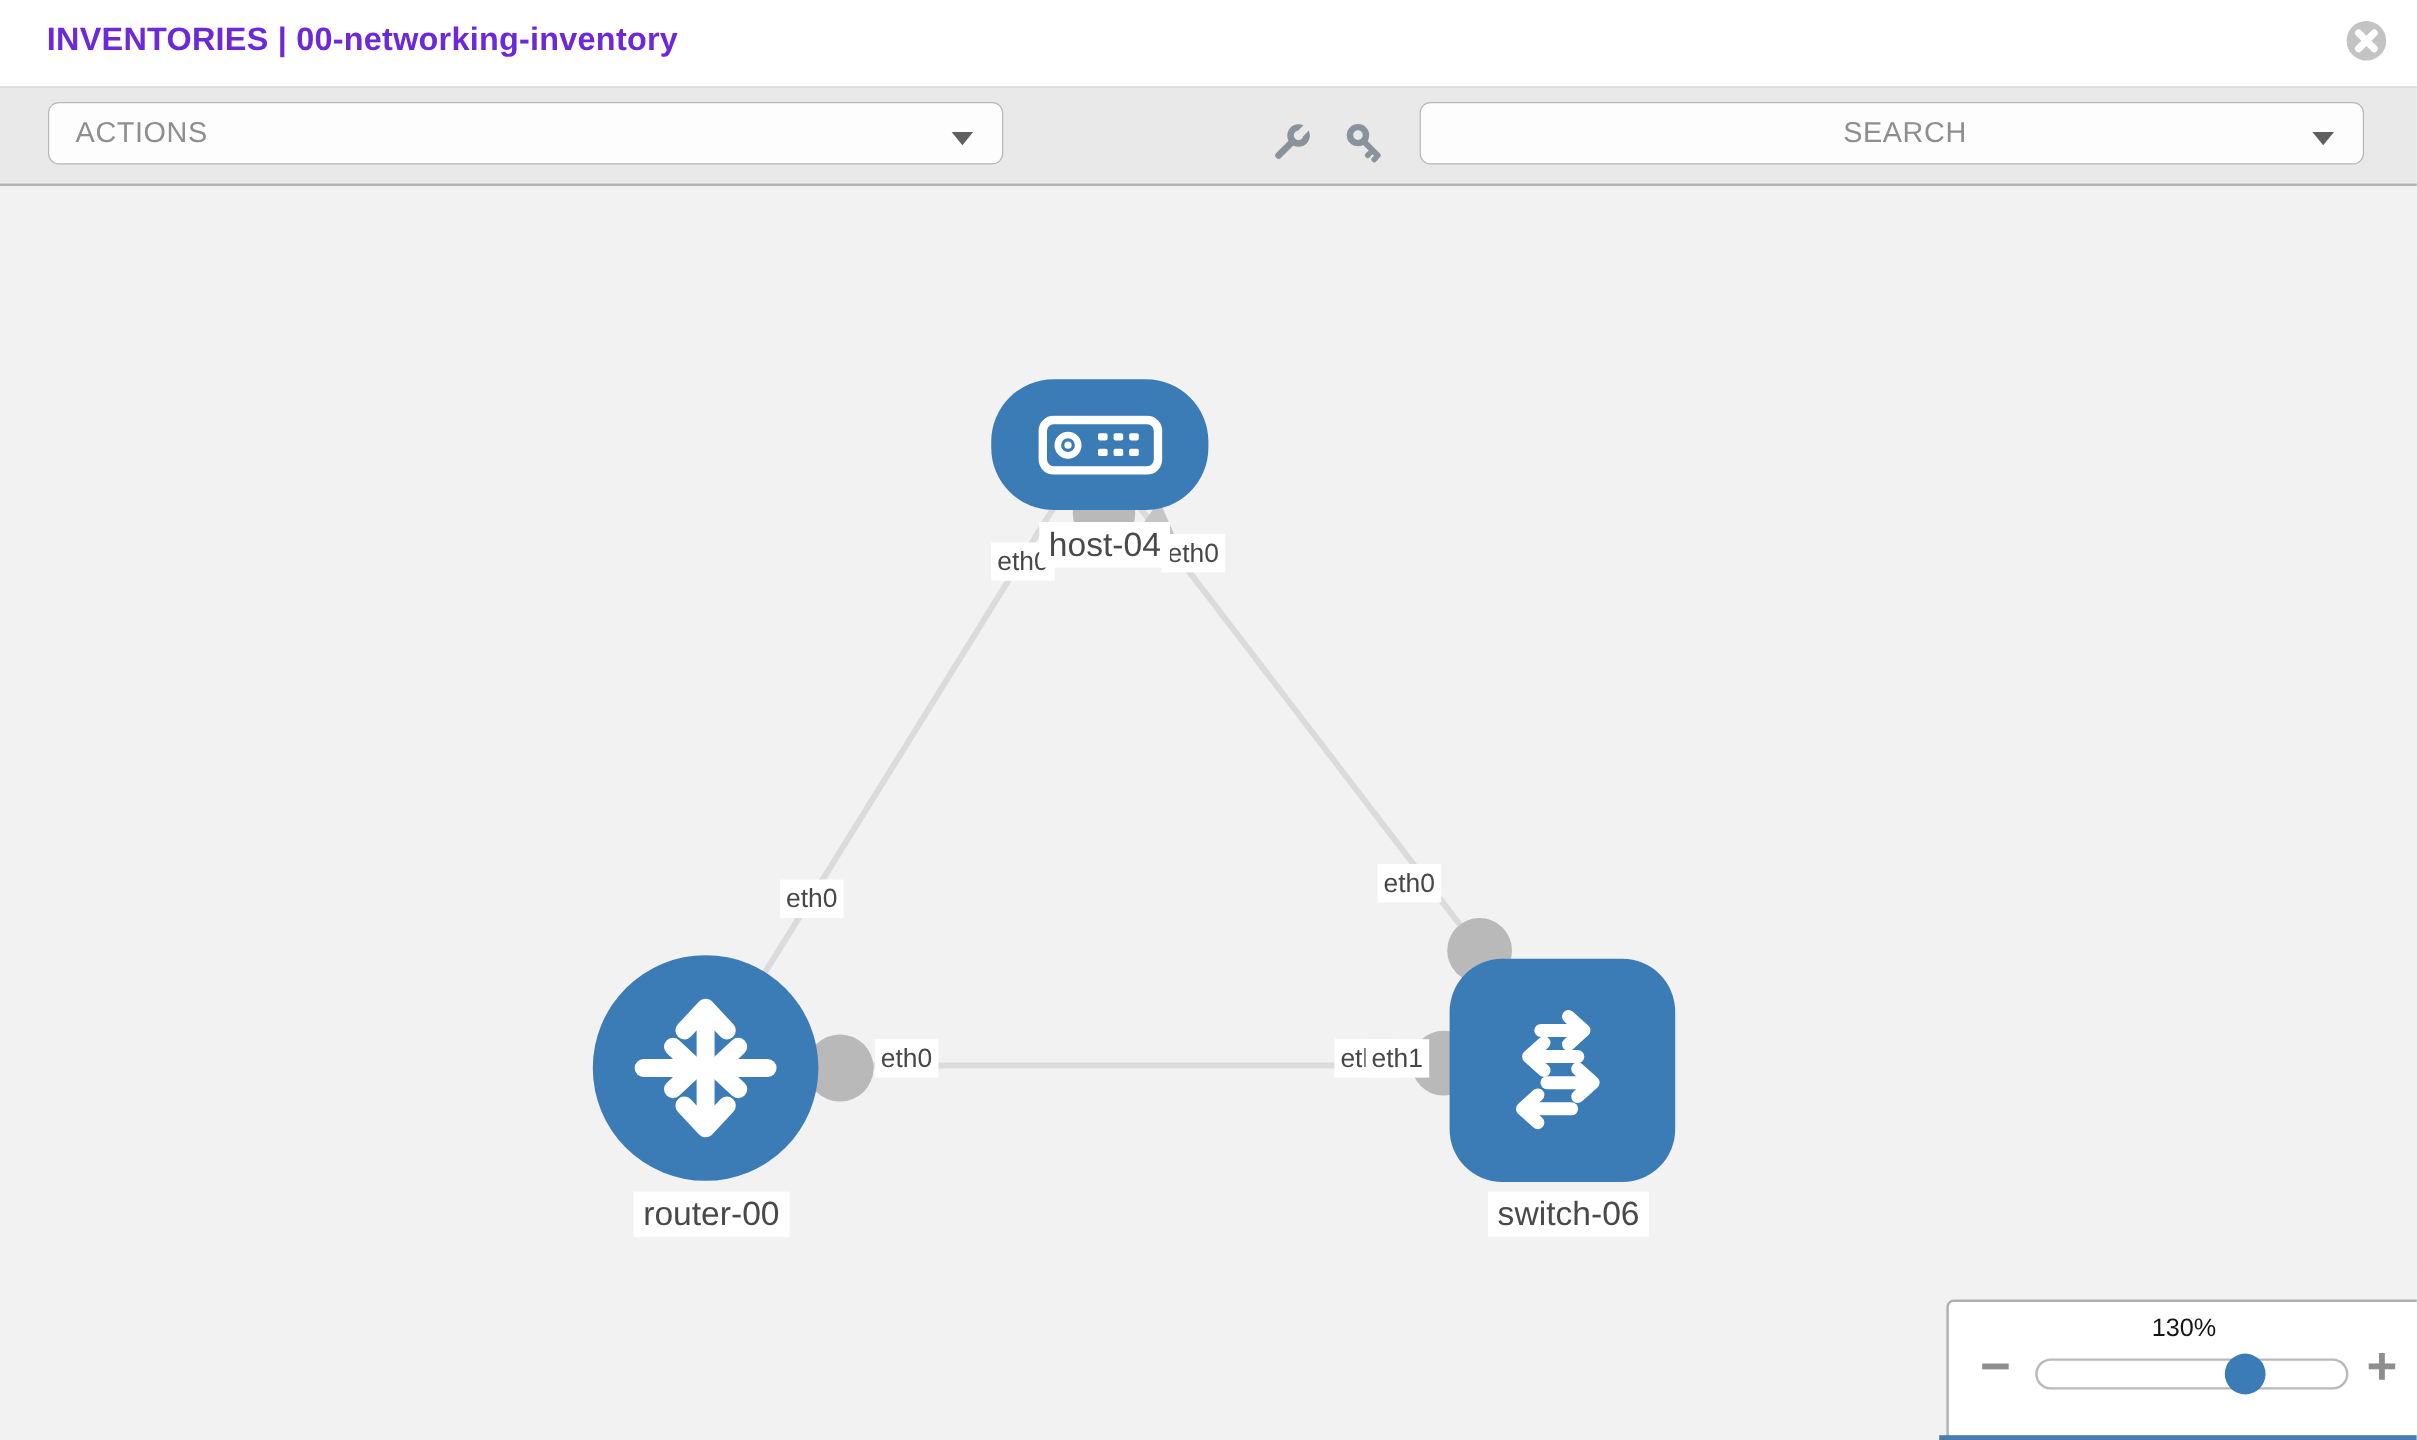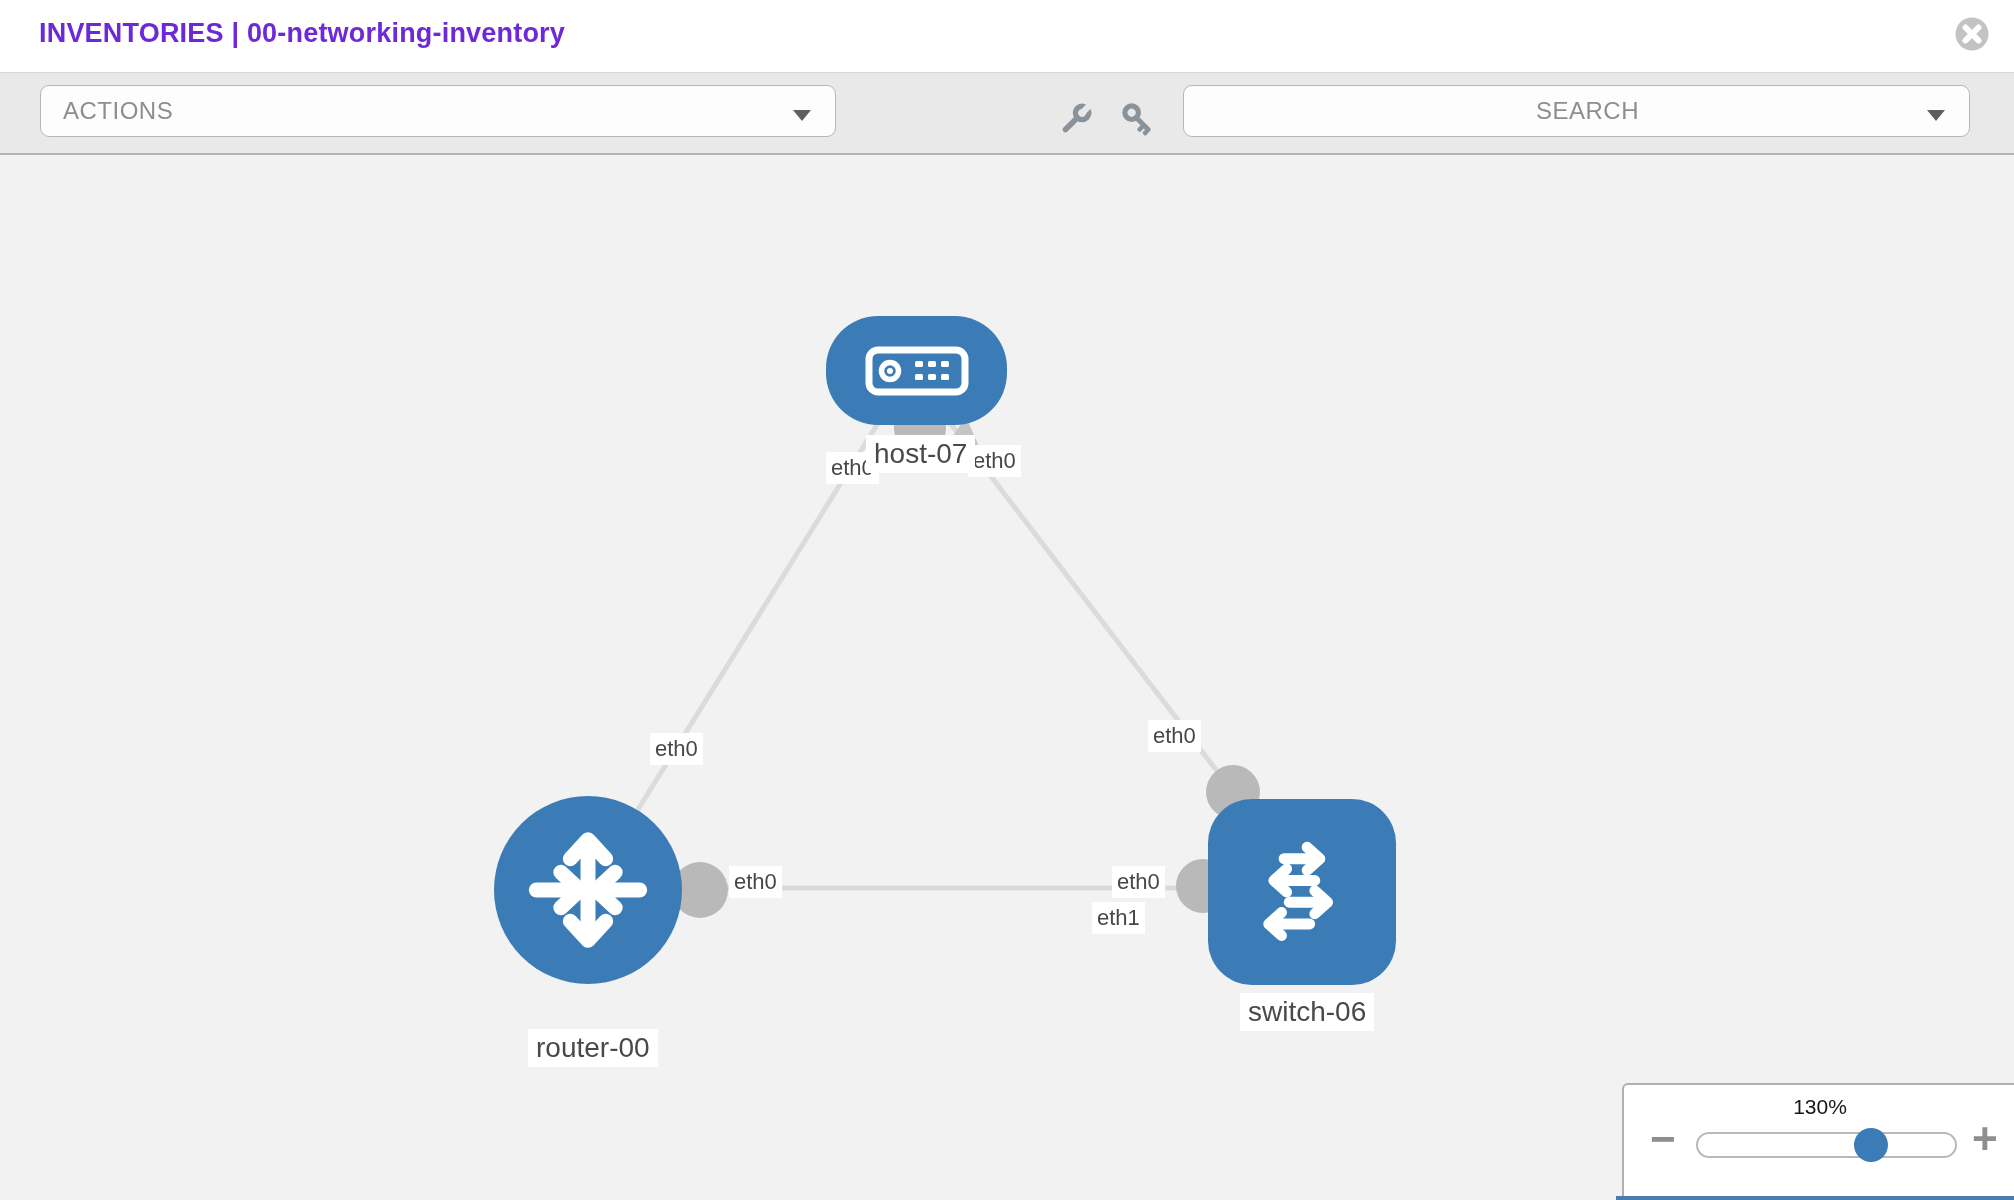--- a/index.html
+++ b/index.html
@@ -37,30 +37,30 @@
   .node-host   { left:826px; top:161px; width:181px; height:109px; border-radius:52px; }
   .node-router { left:494px; top:641px; width:188px; height:188px; border-radius:50%; }
   .node-switch { left:1208px; top:644px; width:188px; height:186px; border-radius:44px; }
 
   .if-label { position:absolute; z-index:3; background:#ffffff; color:#474747;
               font-size:22px; line-height:28px; padding:2px 5px; white-space:nowrap; }
   .if-front { z-index:4; }
   .node-label { position:absolute; z-index:5; background:#ffffff; color:#494949;
                 font-size:28px; line-height:34px; padding:2px 8px; white-space:nowrap; }
   .lbl-host   { left:866px; top:280px; }
-  .lbl-router { left:528px; top:838px;margin-top:36px; }
+  .lbl-router { left:528px; top:838px; }
   .lbl-switch { left:1240px; top:838px; }
 
   .ifl-host-left    { left:826px; top:297px; }
   .ifl-host-right   { left:968px; top:290px; }
   .ifl-router-top   { left:650px; top:578px; }
   .ifl-switch-top   { left:1148px; top:565px; }
   .ifl-router-right { left:729px; top:711px; }
   .ifl-switch-back  { left:1112px; top:711px; }
-  .ifl-switch-front { left:1092px; top:711px;margin-top:36px; }
+  .ifl-switch-front { left:1138px; top:711px; }
 
   
   .zoom-panel { position:absolute; left:1622px; top:928px; width:420px; height:290px;
                 background:#ffffff; border:2px solid #b0b0b0; border-radius:6px; z-index:6; }
   .zoom-value { position:absolute; left:0; top:10px; width:392px; text-align:center;
                 font-size:21px; color:#161616; }
   .zoom-minus, .zoom-plus { position:absolute; top:32px; font-size:44px; font-weight:bold;
                 color:#8e8e8e; cursor:pointer; line-height:44px; }
   .zoom-minus { left:26px; }
   .zoom-plus  { left:348px; }
@@ -172,21 +172,21 @@
   </div>
 
   <div class="if-label ifl-host-left">eth0</div>
   <div class="if-label ifl-host-right">eth0</div>
   <div class="if-label ifl-router-top">eth0</div>
   <div class="if-label ifl-switch-top">eth0</div>
   <div class="if-label ifl-router-right">eth0</div>
   <div class="if-label ifl-switch-back">eth0</div>
   <div class="if-label if-front ifl-switch-front">eth1</div>
 
-  <div class="node-label lbl-host">host-07</div>
+  <div class="node-label lbl-host">host-04</div>
   <div class="node-label lbl-router">router-00</div>
   <div class="node-label lbl-switch">switch-06</div>
 
   <div class="zoom-panel">
     <div class="zoom-value">130%</div>
     <span class="zoom-minus">−</span>
     <div class="zoom-track">
       <div class="zoom-thumb"></div>
     </div>
     <span class="zoom-plus">+</span>

